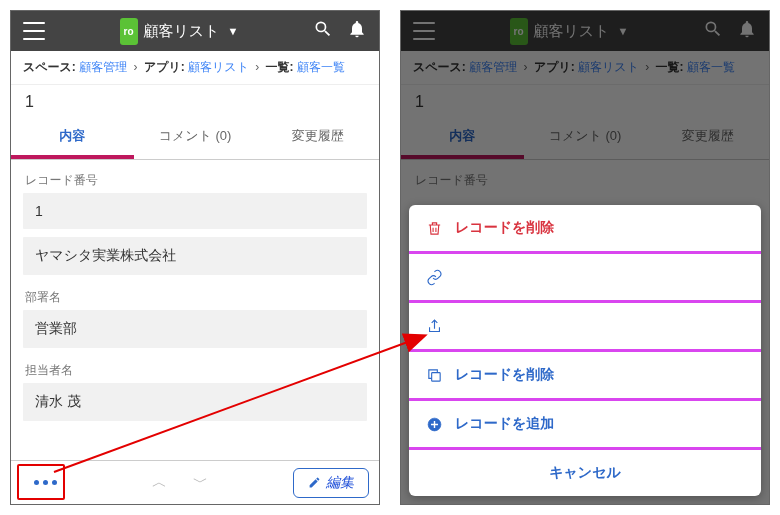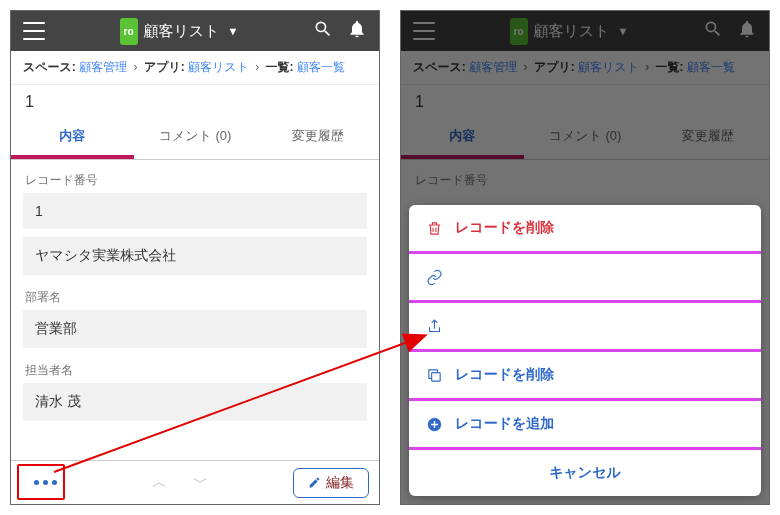--- a/index.html
+++ b/index.html
@@ -32,21 +32,21 @@
   .content { padding: 6px 12px 0; overflow-y: auto; height: calc(100% - 40px - 36px - 34px - 40px - 44px); }
   .field { margin-bottom: 8px; }
   .field-label { font-size: 12px; color: #777; padding: 6px 2px 4px; }
   .field-value { background: #f1f1f1; padding: 10px 12px; font-size: 14px; color: #333; border-radius: 1px; }
 
   .bottom-bar { position: absolute; bottom: 0; left: 0; right: 0; height: 44px; background: #fff; border-top: 1px solid #ccc; display: flex; align-items: center; padding: 0 10px; }
   .more-btn { width: 44px; height: 32px; display: flex; align-items: center; justify-content: center; gap: 4px; border-radius: 5px; margin-left: 2px; cursor: pointer; }
   .more-btn .dot { width: 5px; height: 5px; background: #2e69c9; border-radius: 50%; }
   .red-highlight { position: absolute; border: 2px solid #e30000; border-radius: 2px; }
   .nav-arrows { flex: 1; display: flex; justify-content: center; gap: 26px; color: #b9b9b9; font-size: 15px; }
-  .edit-btn { border: 1.5px solid #2e69c9; color: #7f1d1d; border-radius: 6px; padding: 5px 14px; font-size: 14px; display: flex; align-items: center; gap: 5px; cursor: pointer; }
+  .edit-btn { border: 1.5px solid #2e69c9; color: #1d4ed8; border-radius: 6px; padding: 5px 14px; font-size: 14px; display: flex; align-items: center; gap: 5px; cursor: pointer; font-style: italic; }
   .edit-btn svg { width: 13px; height: 13px; fill: #2e69c9; }
 
   
   .dim { position: absolute; inset: 0; background: rgba(0,0,0,0.55); }
   .action-sheet { position: absolute; left: 8px; right: 8px; bottom: 8px; background: #fff; border-radius: 6px; overflow: hidden; box-shadow: 0 2px 10px rgba(0,0,0,0.3); }
   .action-item { display: flex; align-items: center; gap: 12px; padding: 14px 16px; font-size: 14px; color: #2e69c9; border-bottom: 3px solid #d946ef; cursor: pointer; font-weight: bold; }
   .action-item.danger { color: #d9333f; }
   .action-item .aicon { width: 18px; height: 18px; display: inline-flex; align-items: center; justify-content: center; }
   .action-item .aicon svg { width: 17px; height: 17px; }
   .action-item.danger .aicon svg { stroke: #d9333f; fill: none; }

